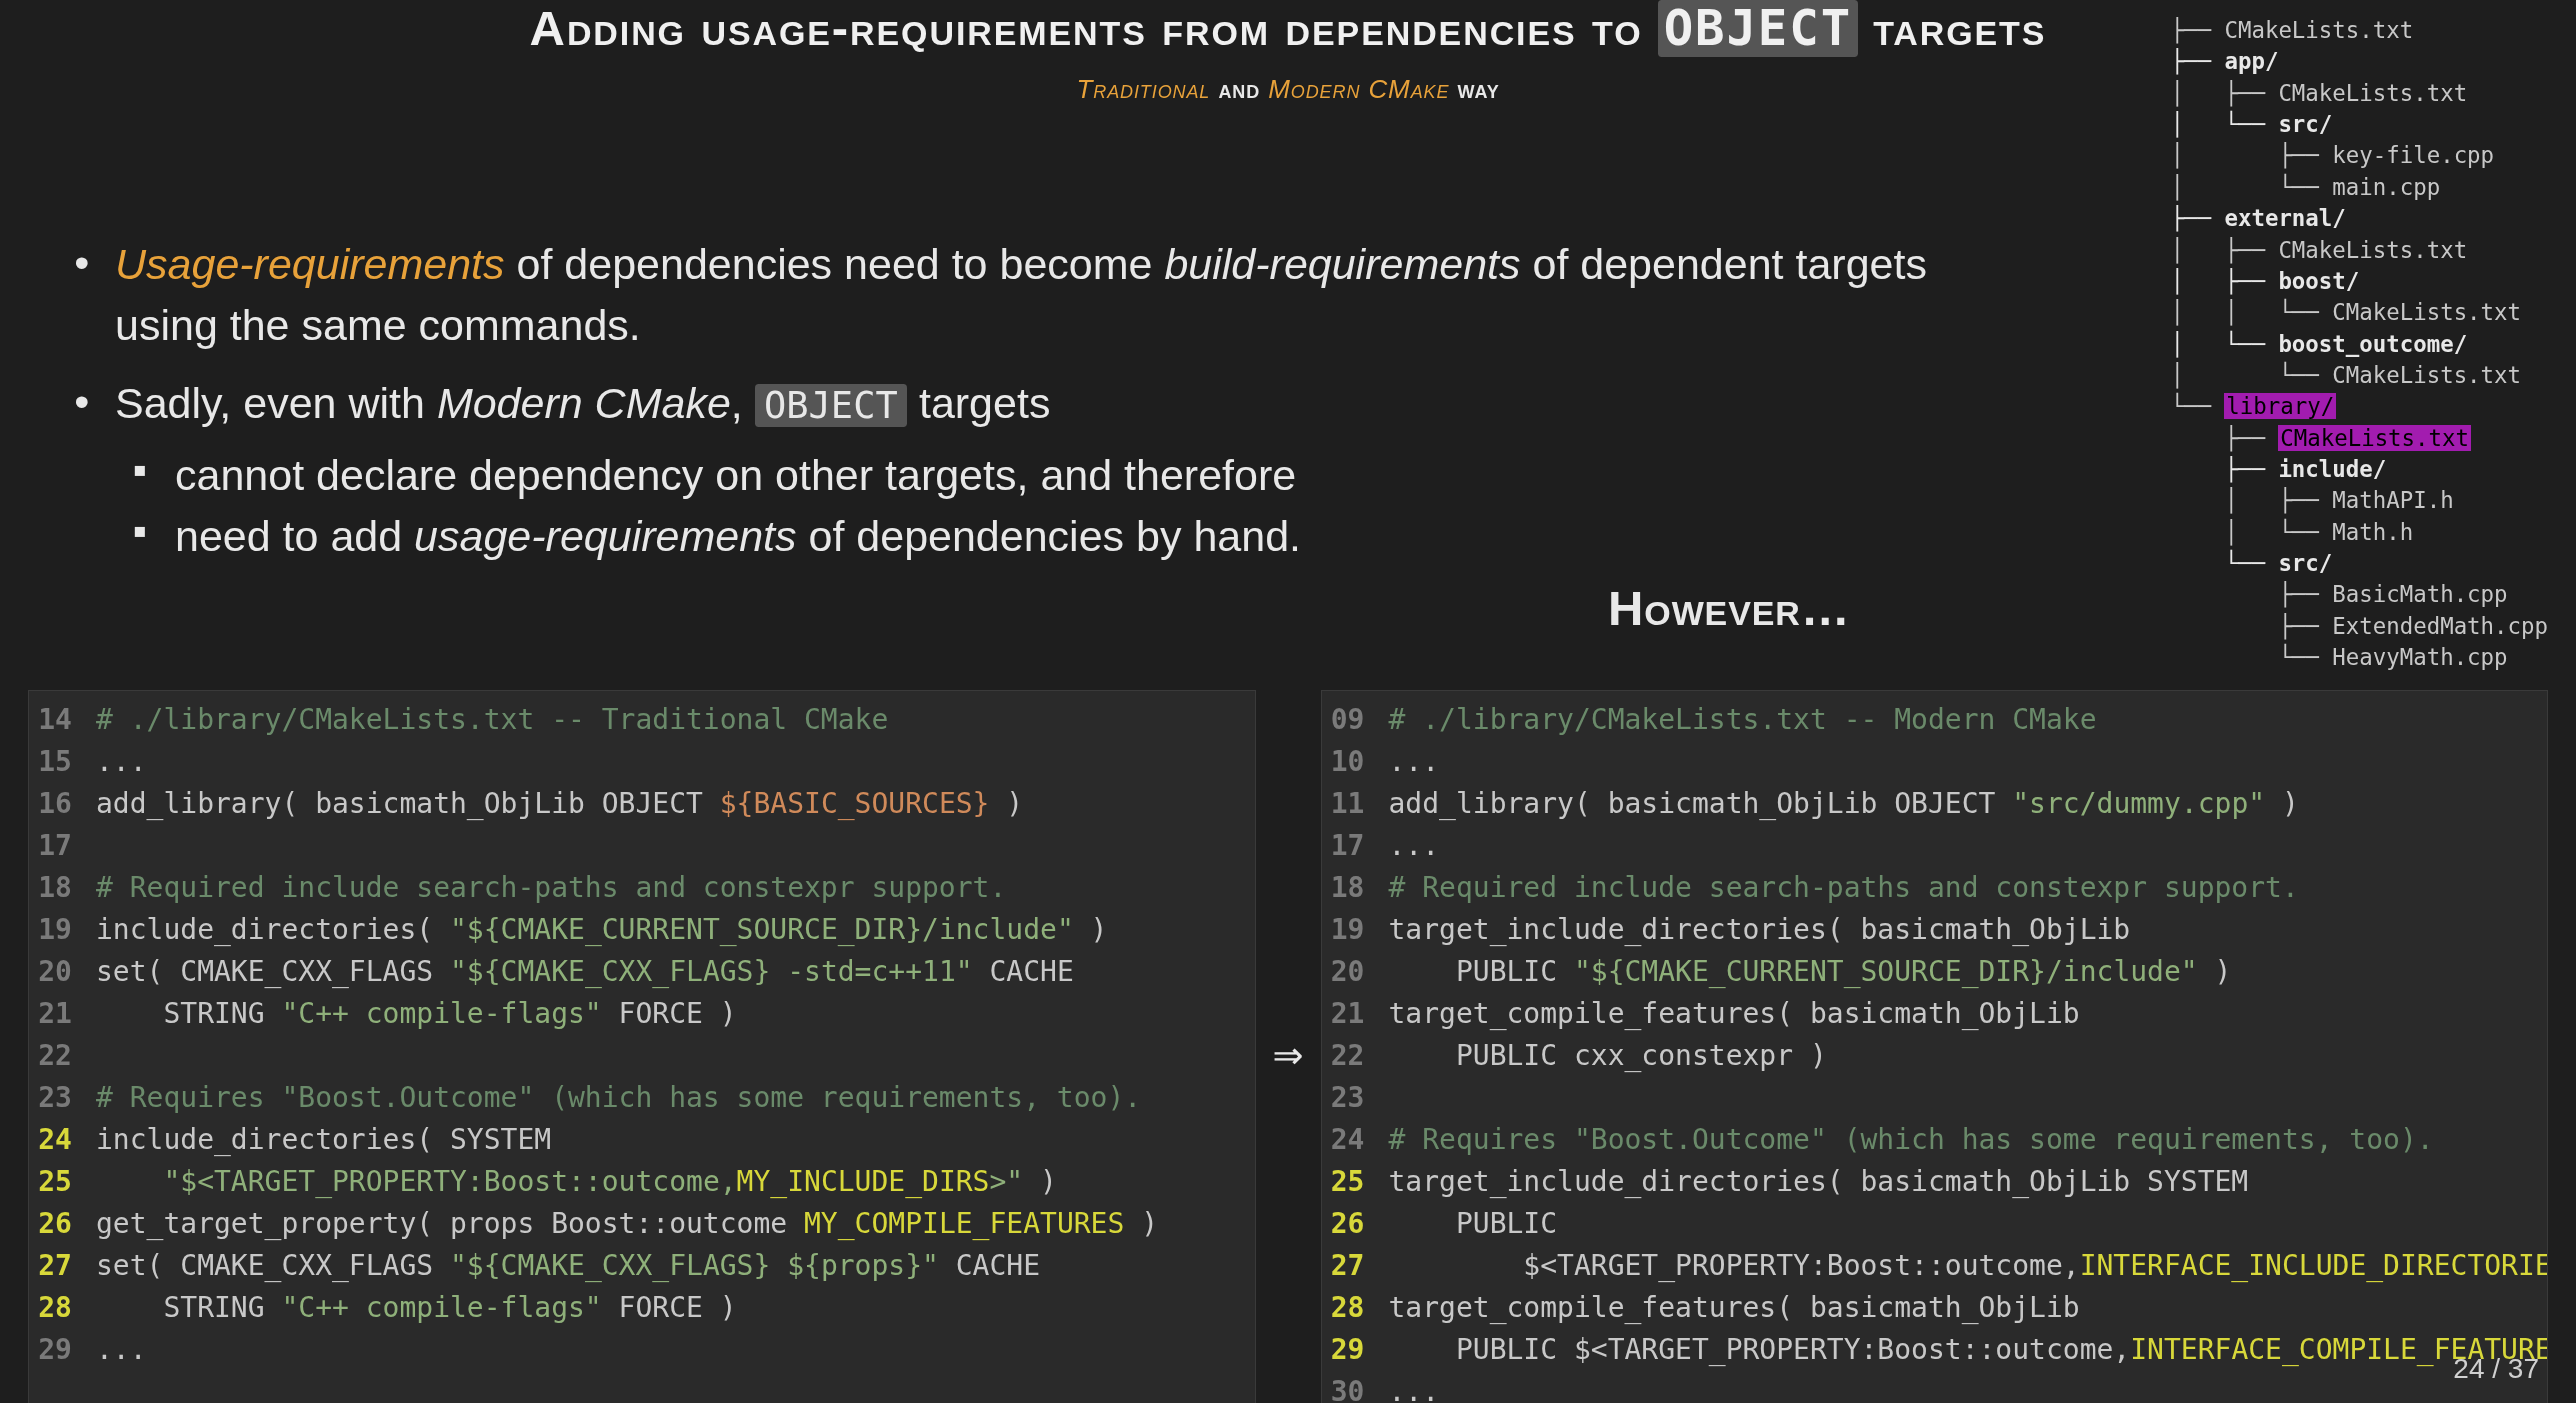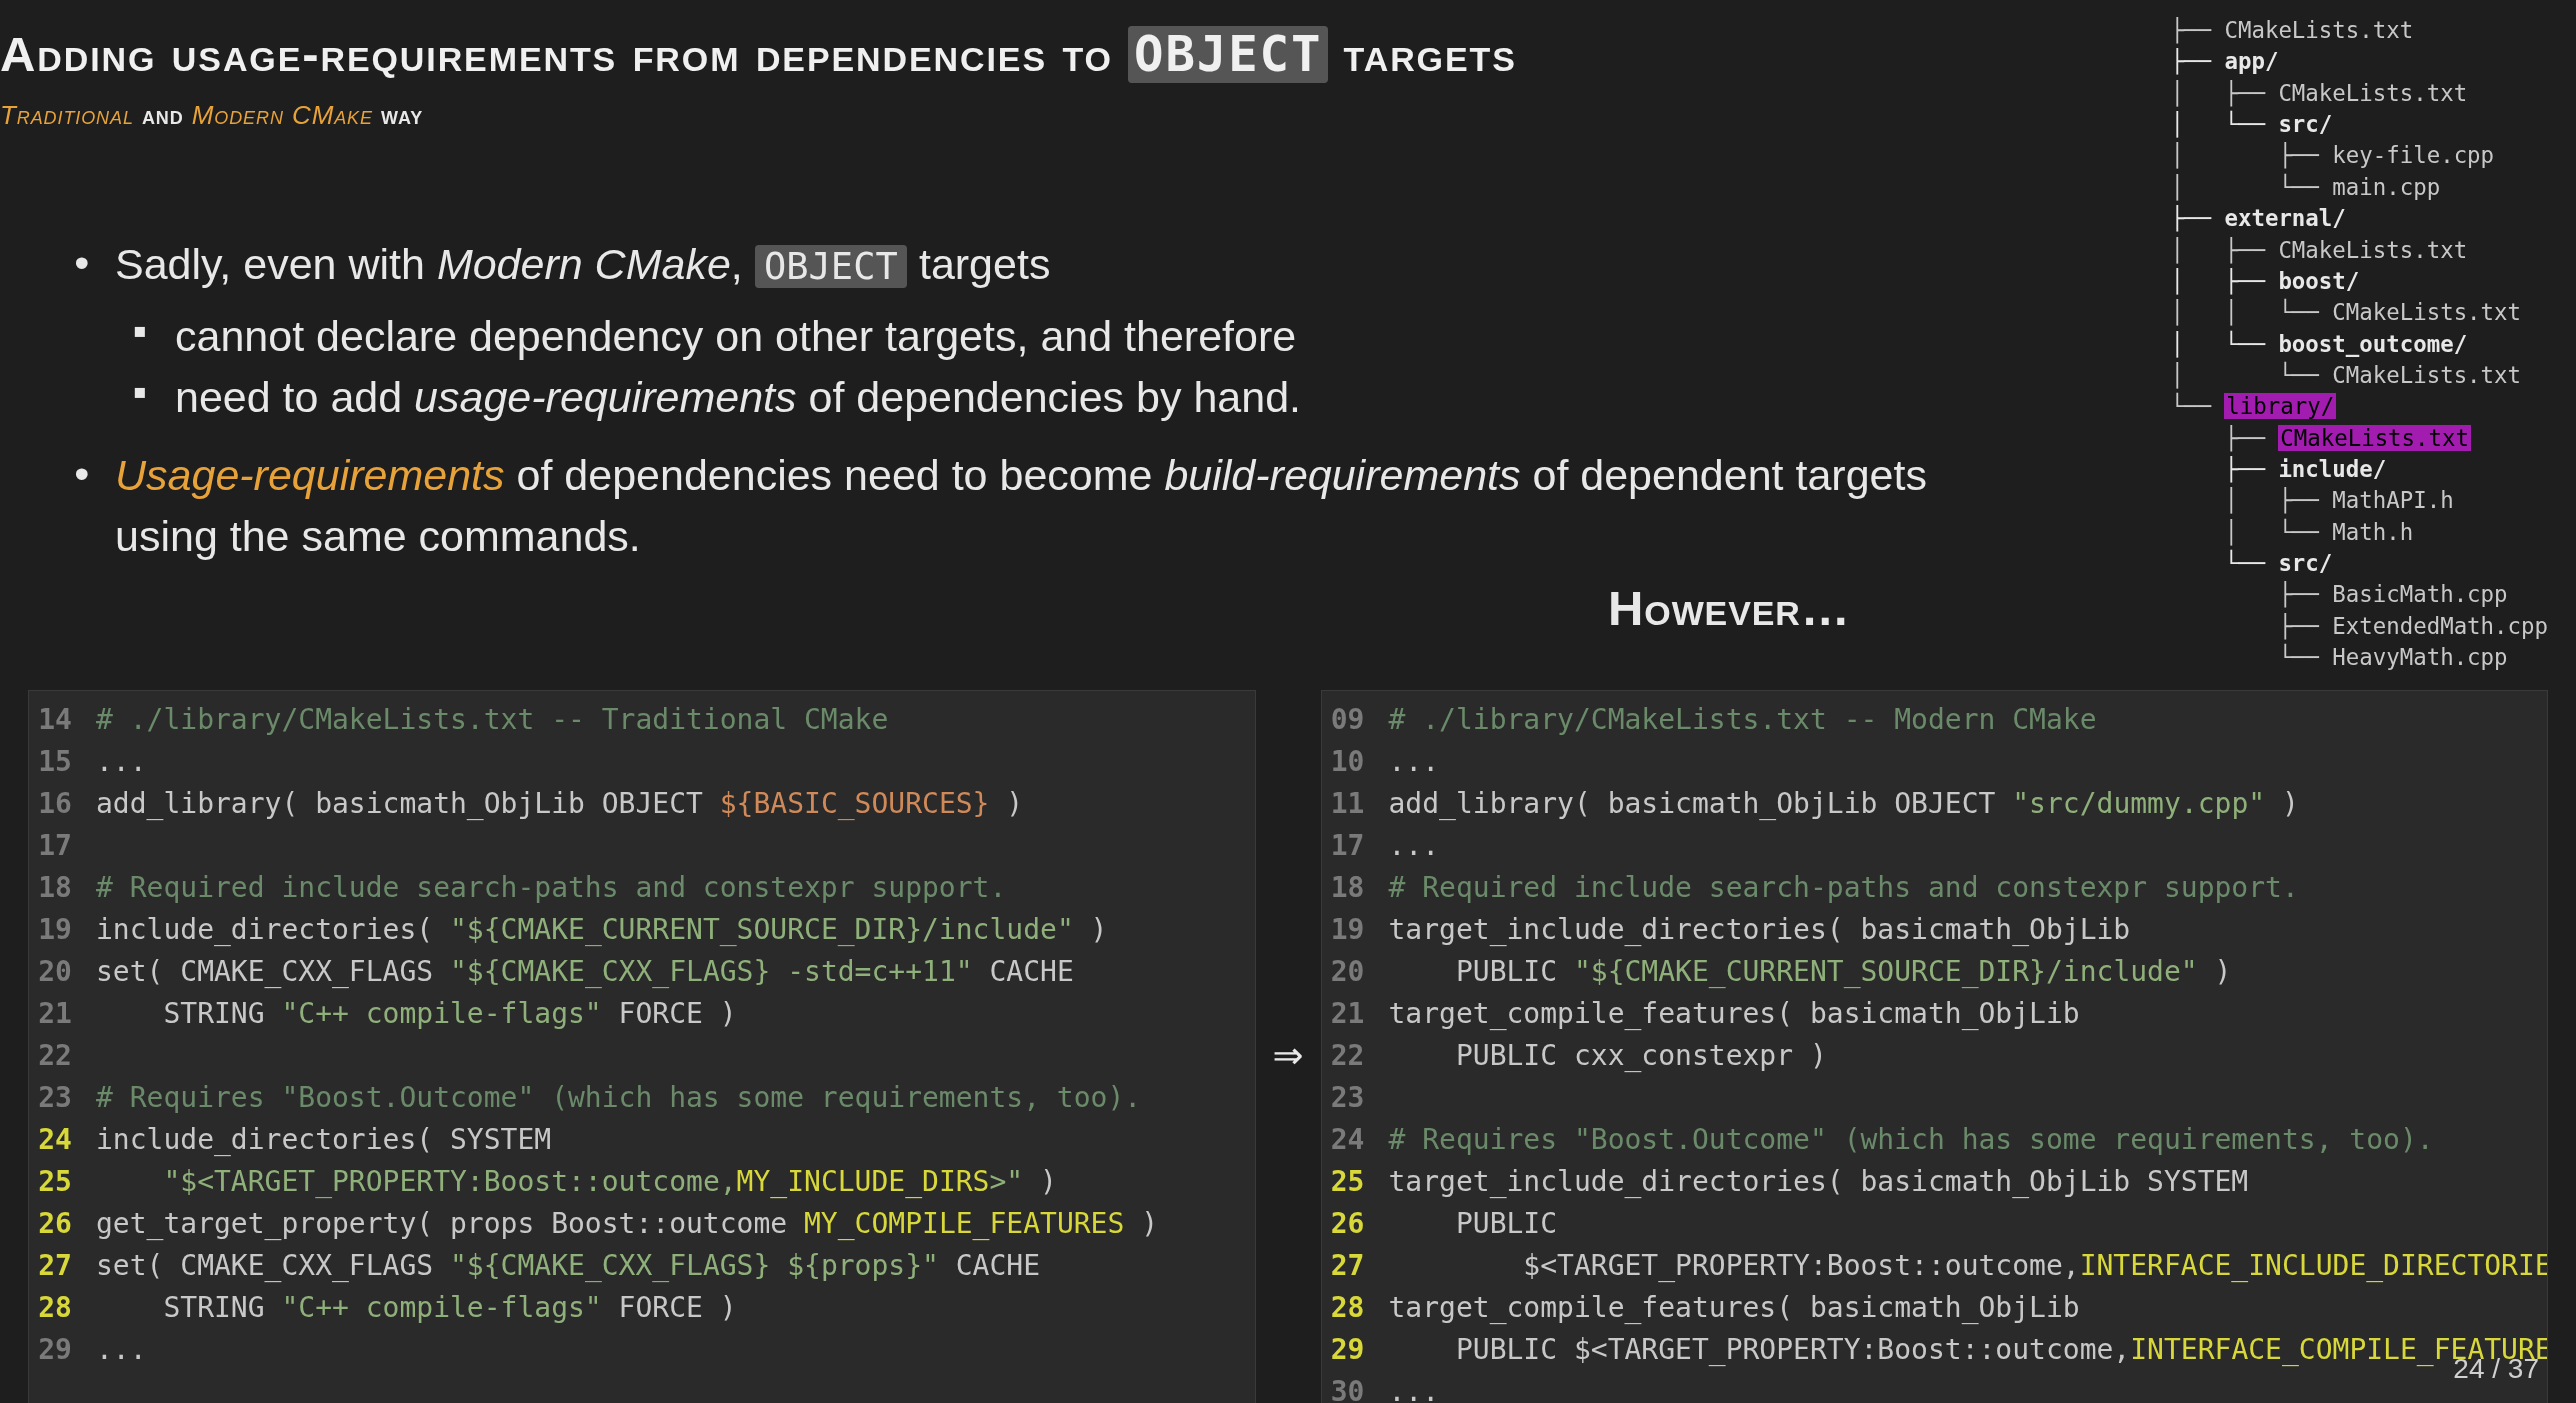--- a/index.html
+++ b/index.html
@@ -12,21 +12,21 @@
     font-family: "Segoe UI", Arial, sans-serif;
     overflow: hidden;
   }
   .slide {
     position: relative;
     width: 100%;
     height: 100%;
     box-sizing: border-box;
   }
   .title-block {
-    padding-top: 26px;
+    text-align: center;
   }
   .title {
     font-size: 49px;
     font-weight: 600;
     font-variant: small-caps;
     letter-spacing: 1.9px;
     color: #f0f0f0;
   }
   .title .object-tag {
     font-family: "Consolas", monospace;
@@ -204,31 +204,31 @@
       <span>Adding usage-requirements from dependencies to </span><span class="object-tag">OBJECT</span><span> targets</span>
     </div>
     <div class="subtitle">
       <span class="tradmod">Traditional</span><span class="bold"> and </span><span class="tradmod">Modern CMake</span><span class="bold"> way</span>
     </div>
   </div>
 
   <div class="body">
     <ul class="top-bullets">
       <li>
+        <span class="orange-it">Usage-requirements</span><span> of dependencies need to become </span><span class="it">build-requirements</span><span> of dependent targets using the same commands.</span>
+      </li>
+      <li>
         <span>Sadly, even with </span><span class="it">Modern CMake</span><span>, </span><span class="mono-tag">OBJECT</span><span> targets</span>
         <ul class="sub-bullets">
           <li>cannot declare dependency on other targets, and therefore</li>
           <li>
             <span>need to add </span><span class="it">usage-requirements</span><span> of dependencies by hand.</span>
           </li>
         </ul>
       </li>
-      <li>
-        <span class="orange-it">Usage-requirements</span><span> of dependencies need to become </span><span class="it">build-requirements</span><span> of dependent targets using the same commands.</span>
-      </li>
     </ul>
   </div>
 
   <div class="however">However…</div>
 
   <div class="tree" id="tree"><div><span>├── CMakeLists.txt</span></div><div><span style="font-weight: 700; color: rgb(232, 232, 232);">├── app/</span></div><div><span>│   ├── CMakeLists.txt</span></div><div><span style="font-weight: 700; color: rgb(232, 232, 232);">│   └── src/</span></div><div><span>│       ├── key-file.cpp</span></div><div><span>│       └── main.cpp</span></div><div><span style="font-weight: 700; color: rgb(232, 232, 232);">├── external/</span></div><div><span>│   ├── CMakeLists.txt</span></div><div><span style="font-weight: 700; color: rgb(232, 232, 232);">│   ├── boost/</span></div><div><span>│   │   └── CMakeLists.txt</span></div><div><span style="font-weight: 700; color: rgb(232, 232, 232);">│   └── boost_outcome/</span></div><div><span>│       └── CMakeLists.txt</span></div><div><span>└── </span><span class="hl">library/</span></div><div><span>    ├── </span><span class="hl">CMakeLists.txt</span></div><div><span style="font-weight: 700; color: rgb(232, 232, 232);">    ├── include/</span></div><div><span>    │   ├── MathAPI.h</span></div><div><span>    │   └── Math.h</span></div><div><span style="font-weight: 700; color: rgb(232, 232, 232);">    └── src/</span></div><div><span>        ├── BasicMath.cpp</span></div><div><span>        ├── ExtendedMath.cpp</span></div><div><span>        └── HeavyMath.cpp</span></div></div>
 
   <div class="code-row">
     <div class="code-pane" id="left-pane">
         <div class="code-line">

